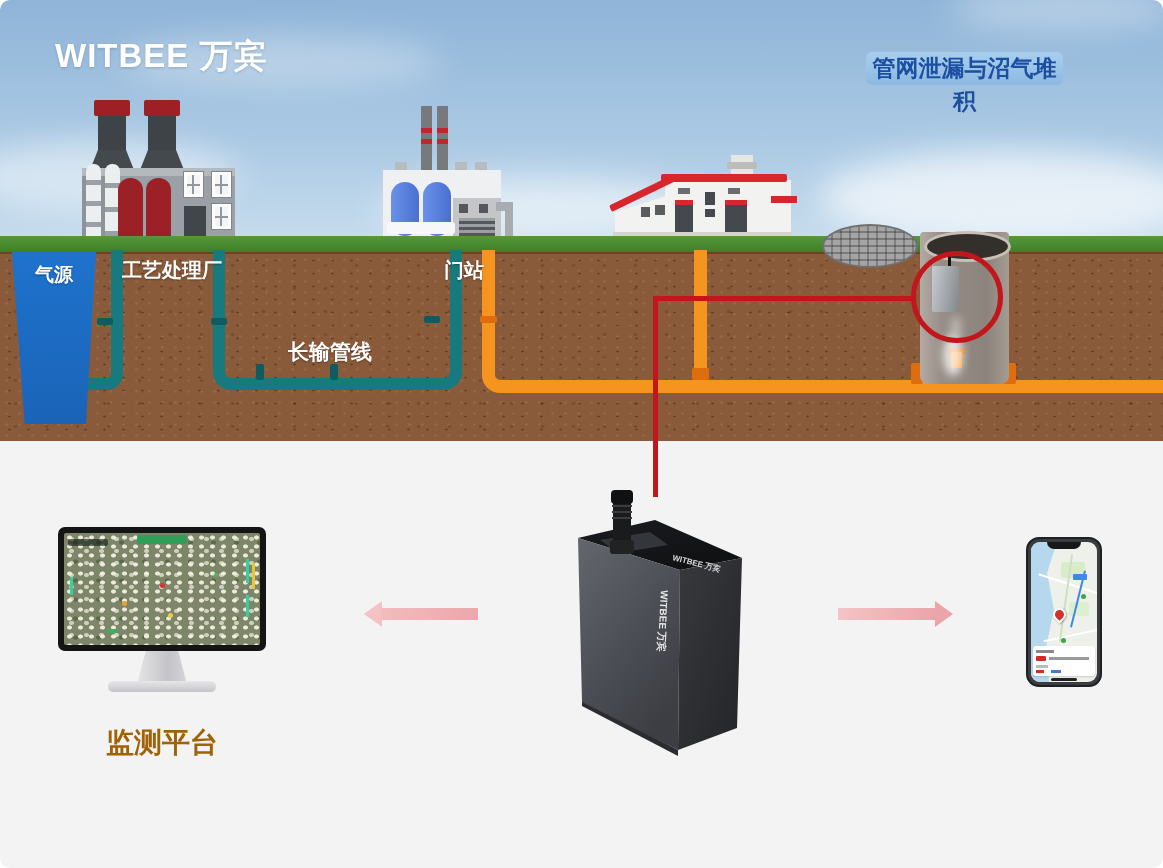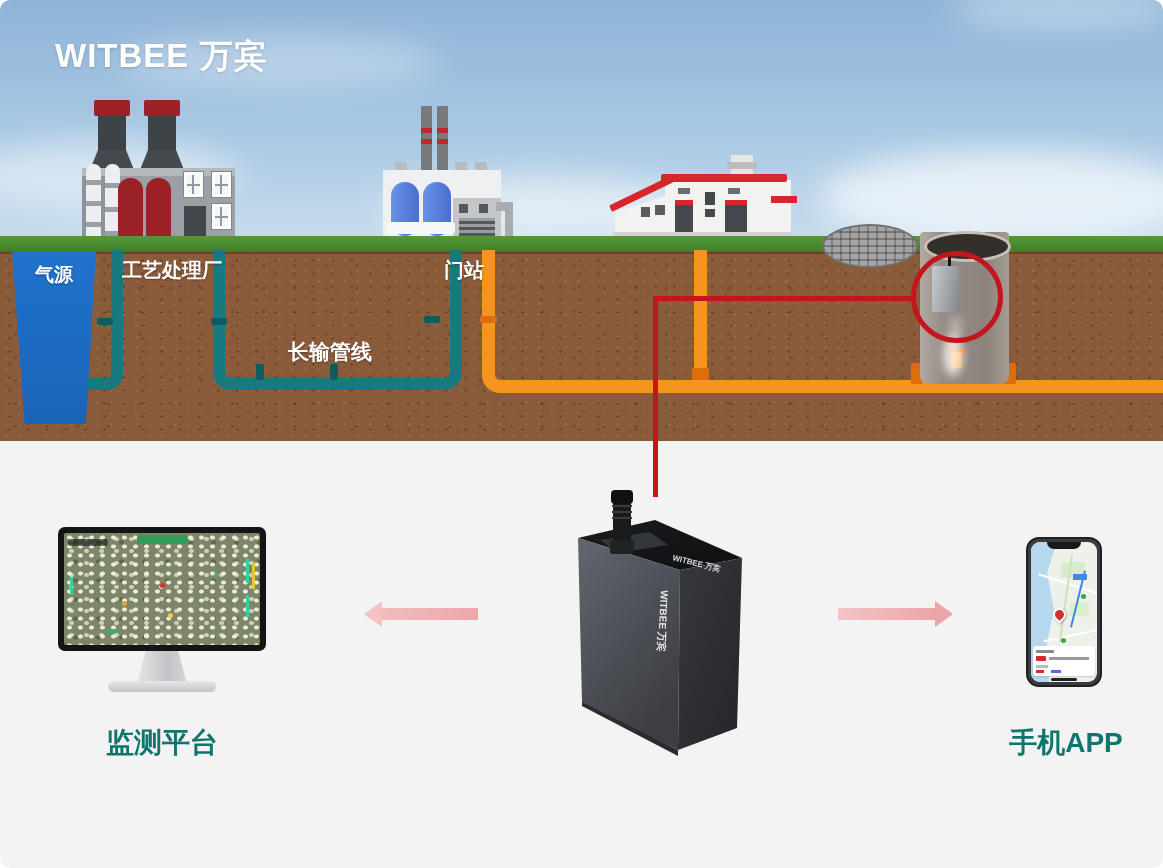--- a/index.html
+++ b/index.html
@@ -61,21 +61,21 @@
               border:5px solid #c3161c;}
   .red-h{left:657px;top:296px;width:256px;height:5px;background:#c3161c;}
   .red-v{left:653px;top:296px;width:5px;height:201px;background:#c3161c;}
   
   .win{background:#f4f5f6;border:3px solid #fdfdfe;outline:1px solid #80868b;
        background-image:
          linear-gradient(90deg,transparent calc(50% - 1px),#9298a0 calc(50% - 1px) calc(50% + 1px),transparent calc(50% + 1px)),
          linear-gradient(0deg,transparent calc(50% - 1px),#9298a0 calc(50% - 1px) calc(50% + 1px),transparent calc(50% + 1px));}
   
   .bottom{left:0;top:441px;width:1163px;height:427px;background:#f3f3f4;}
-  .red-label{color:#0f766e;font-size:28px;font-weight:bold;text-align:center;white-space:nowrap;}
+  .red-label{color:#a16207;font-size:28px;font-weight:bold;text-align:center;white-space:nowrap;}
   .banner{left:491px;top:756px;width:310px;height:58px;border-radius:4px;background:#c81219;
           color:#fff;font-size:33px;font-weight:bold;text-align:center;line-height:58px;
           letter-spacing:2px;}
   .arrow-shaft{height:12px;top:7px;}
   
   .mon-bezel{left:58px;top:527px;width:208px;height:124px;background:#141416;border-radius:7px;}
   .mon-screen{left:64px;top:533px;width:196px;height:112px;border-radius:2px;overflow:hidden;
               background-color:#7d8668;
               background-image:
                 radial-gradient(rgba(244,240,228,.95) 2px,transparent 3px),
@@ -199,20 +199,21 @@
     <div class="abs mh-ant"></div>
     <div class="abs mh-device"></div>
     <div class="abs red-circle"></div>
 
     <div class="abs scene-label" style="left:12px;top:262px;width:84px;text-align:center;font-size:19px;">气源</div>
     <div class="abs scene-label" style="left:122px;top:257px;">工艺处理厂</div>
     <div class="abs scene-label" style="left:288px;top:338px;font-size:21px;">长输管线</div>
     <div class="abs scene-label" style="left:444px;top:257px;">门站</div>
 
     <div class="abs logo">WITBEE 万宾</div>
+    <div class="abs badge">管网泄漏与沼气堆积</div>
   </div>
 
   <div class="abs bottom"></div>
 
   <div class="abs red-h"></div>
   <div class="abs red-v"></div>
 
   <div class="abs mon-bezel"></div>
   <div class="abs mon-screen">
     <div class="abs" style="left:73px;top:2px;width:50px;height:9px;background:#2f9e58;border-radius:2px;"></div>
@@ -288,15 +289,14 @@
     <div class="abs" style="left:2px;top:104px;width:62px;height:30px;background:#fff;border-radius:3px;box-shadow:0 1px 2px rgba(0,0,0,.15);"></div>
     <div class="abs" style="left:5px;top:108px;width:18px;height:3px;background:#8a8a8a;"></div>
     <div class="abs" style="left:5px;top:114px;width:10px;height:5px;background:#d42b28;border-radius:1px;"></div>
     <div class="abs" style="left:18px;top:115px;width:40px;height:3px;background:#9a9a9a;"></div>
     <div class="abs" style="left:5px;top:123px;width:12px;height:3px;background:#bbbbbb;"></div>
     <div class="abs" style="left:5px;top:128px;width:8px;height:3px;background:#d42b28;"></div>
     <div class="abs" style="left:20px;top:128px;width:10px;height:3px;background:#4a74d8;"></div>
     <div class="abs" style="left:20px;top:136px;width:26px;height:3px;background:#222;border-radius:2px;"></div>
     <div class="abs" style="left:16px;top:0;width:34px;height:7px;background:#17181a;border-radius:0 0 8px 8px;"></div>
   </div>
-  <div class="abs red-label" style="left:1006px;top:724px;width:120px;">手机APP</div>
 
 </div>
 
 </body></html>

